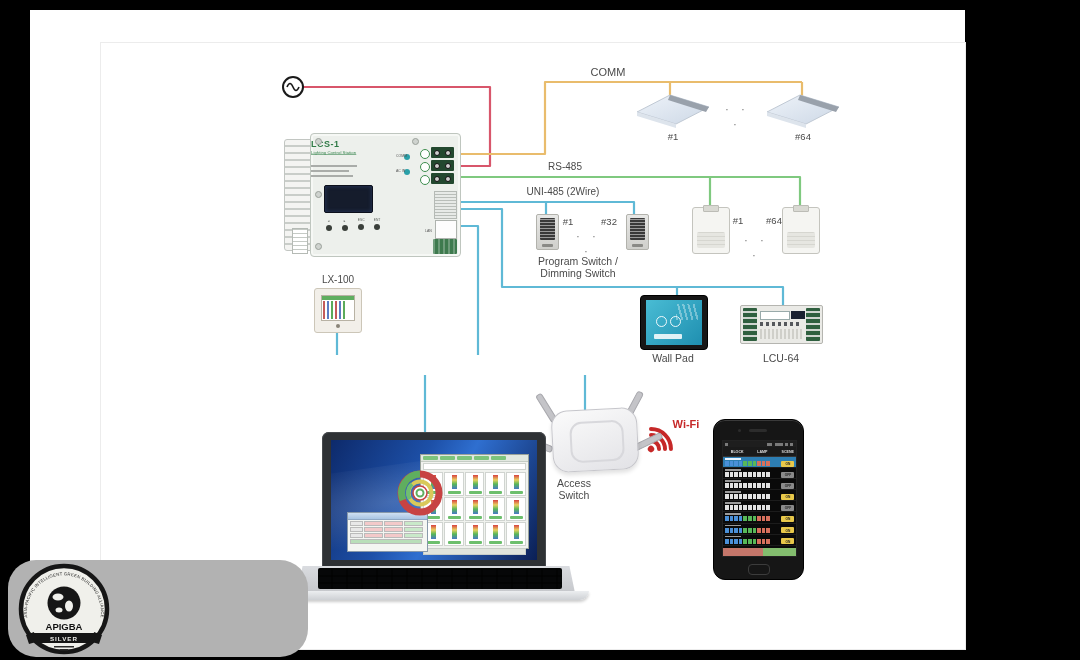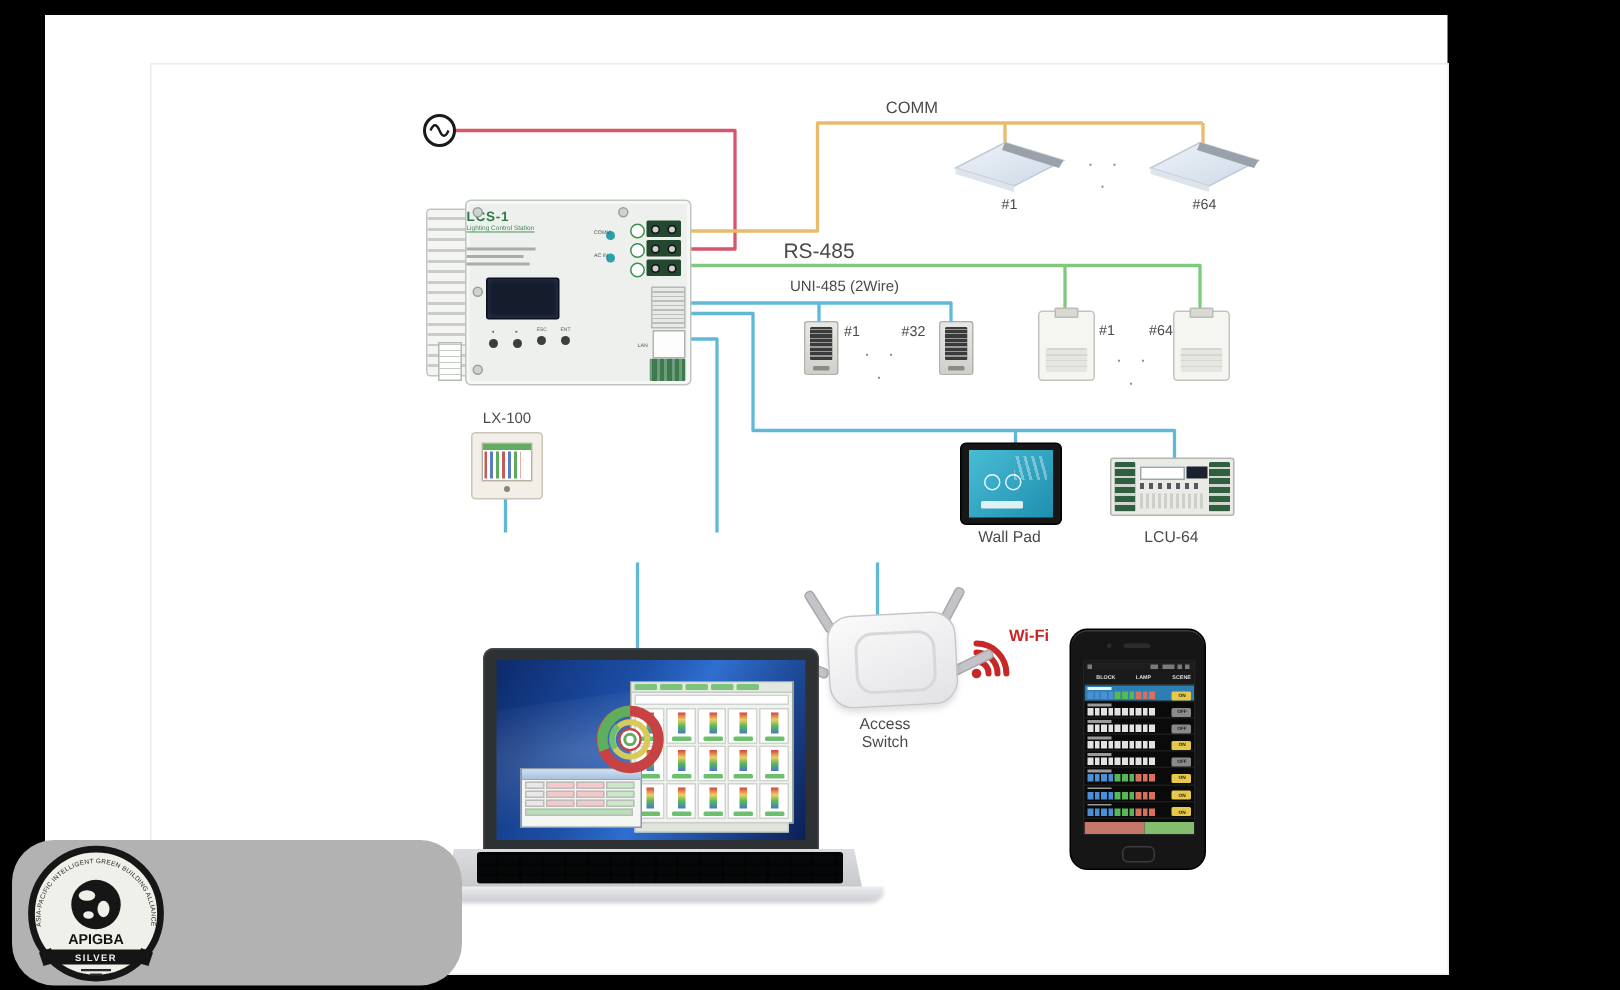--- a/index.html
+++ b/index.html
@@ -605,35 +605,39 @@
   </div>
   <div class="lap-base"></div>
   <div class="kbd"></div>
   <div class="lap-lip"></div>
 
   <div class="lbl" style="left:585px;top:66px;width:46px;font-size:11px">COMM</div>
   <div class="lbl small" style="left:653px;top:131px;width:40px">#1</div>
   <div class="lbl small" style="left:783px;top:131px;width:40px">#64</div>
   <div class="dots" style="left:717px;top:101px;width:40px">· · ·</div>
 
-  <div class="lbl" style="left:516px;top:161px;width:60px;font-size:14px">RS-485</div>
+  <div class="lbl" style="left:535px;top:161px;width:60px;font-size:10px">RS-485</div>
   <div class="lbl" style="left:512px;top:186px;width:102px;font-size:10px">UNI-485 (2Wire)</div>
 
   <div class="lbl small" style="left:558px;top:216px;width:20px">#1</div>
   <div class="lbl small" style="left:596px;top:216px;width:26px">#32</div>
   <div class="dots" style="left:568px;top:228px;width:40px">· · ·</div>
+  <div class="lbl" style="left:518px;top:255px;width:120px">
+    <div>Program Switch /</div>
+    <div>Dimming Switch</div>
+  </div>
 
   <div class="lbl small" style="left:726px;top:215px;width:24px">#1</div>
   <div class="lbl small" style="left:760px;top:215px;width:28px">#64</div>
   <div class="dots" style="left:736px;top:232px;width:40px">· · ·</div>
 
   <div class="lbl" style="left:310px;top:274px;width:56px;font-size:10px">LX-100</div>
   <div class="lbl" style="left:640px;top:352px;width:66px">Wall Pad</div>
   <div class="lbl" style="left:748px;top:352px;width:66px">LCU-64</div>
-  <div class="lbl" style="left:560px;top:477px;width:60px">
+  <div class="lbl" style="left:544px;top:477px;width:60px">
     <div>Access</div>
     <div>Switch</div>
   </div>
   <div class="wifi-lbl">Wi-Fi</div>
 
   <div class="badge">
     <svg width="96" height="96" viewBox="0 0 192 192" style="position:absolute;left:8px;top:1px">
       <circle cx="96" cy="96" r="86" fill="#f0f0eb" stroke="#161616" stroke-width="9"></circle>
       <defs>
           <path id="ringPath" d="M 28 132 A 74 74 0 1 1 164 132"></path>

